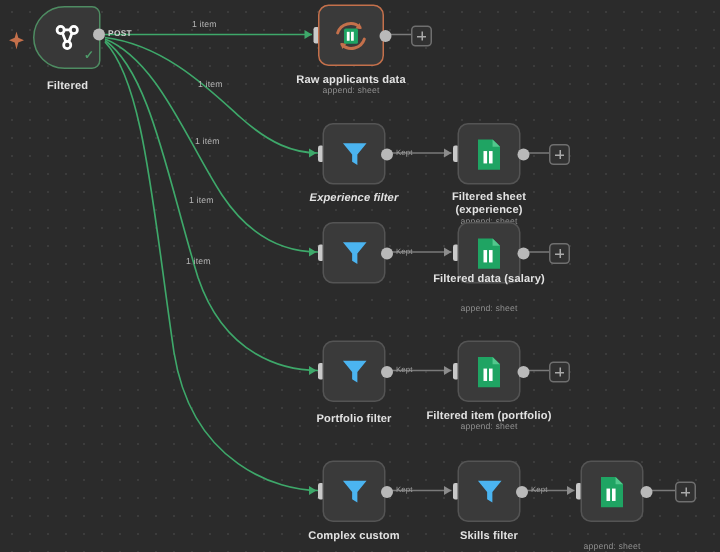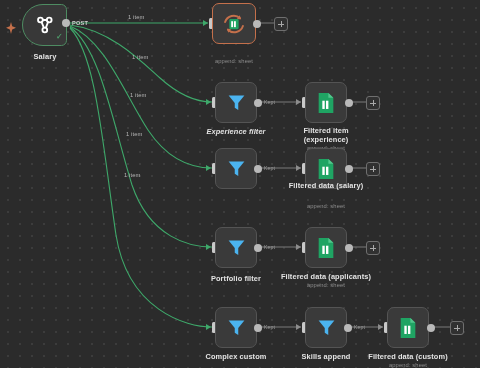--- a/index.html
+++ b/index.html
@@ -150,40 +150,41 @@
         <circle cx="11.8" cy="17.5" r="2.6"></circle>
         <path d="M8.3 8.8 L10.7 14.9"></path>
         <path d="M15.3 8.8 L13 14.9"></path>
         <path d="M9.6 6.5 L14 6.5"></path>
       </g>
     </svg>
   </div>
   <div class="check" style="left:56px;top:33px;">✓</div>
   <div class="port-out trig" style="left:62px;top:19px;"></div>
   <div class="post-tag" style="left:72px;top:20px;">POST</div>
-  <div class="node-label" style="left:4px;top:52px;width:82px;">Salary</div>
+  <div class="node-label" style="left:4px;top:52px;width:82px;">Filtered</div>
 
   <div class="arrow-in green" style="left:203px;top:19.5px;"></div>
   <div class="port-in" style="left:209px;top:17.5px;"></div>
   <div class="node warn" style="left:212px;top:3px;width:44px;height:41px;">
     <svg class="icon" width="26" height="26" viewBox="0 0 28 28">
 
       <g fill="none" stroke="#c4704b" stroke-width="2.1" stroke-linecap="round">
         <path d="M4.4 11.8 A9.8 9.8 0 0 1 20.5 7.8"></path>
         <path d="M23.6 16.2 A9.8 9.8 0 0 1 7.5 20.2"></path>
       </g>
       <path d="M20.2 4.6 L21.6 9.0 L17.2 8.6 Z" fill="#c4704b"></path>
       <path d="M7.8 23.4 L6.4 19.0 L10.8 19.4 Z" fill="#c4704b"></path>
 
       <rect x="9" y="8.6" width="10" height="11" rx="1.2" fill="#1fa463"></rect>
       <rect x="11" y="11" width="2" height="6.4" fill="#ffffff"></rect>
       <rect x="14" y="11" width="2" height="6.4" fill="#ffffff"></rect>
     </svg>
   </div>
   <div class="port-out" style="left:253px;top:19.5px;"></div>
+  <div class="node-label" style="left:193px;top:48px;width:82px;">Raw applicants data</div>
   <div class="node-sub" style="left:193px;top:57px;width:82px;">append: sheet</div>
   <div class="plus-btn" style="left:274px;top:17px;">
       <i></i>
     </div>
 
   <div class="arrow-in green" style="left:206px;top:98.5px;"></div>
   <div class="port-in" style="left:212px;top:96.5px;"></div>
   <div class="node" style="left:215px;top:82px;width:42px;height:41px;">
     <svg class="icon" width="21" height="21" viewBox="0 0 24 24">
       <path d="M3 4 H21 L14 12.6 V20.5 L10 18 V12.6 Z" fill="#4bb4f0"></path>
@@ -197,21 +198,21 @@
   <div class="port-in" style="left:302px;top:96.5px;"></div>
   <div class="node" style="left:305px;top:82px;width:42px;height:41px;">
     <svg class="icon" width="20" height="22" viewBox="0 0 20 24">
       <path d="M2 1 H12.6 L18 6.4 V23 H2 Z" fill="#1fa463"></path>
       <path d="M12.6 1 L18 6.4 H12.6 Z" fill="#53c78d"></path>
       <rect x="6" y="9.5" width="2.6" height="9" fill="#ffffff"></rect>
       <rect x="10" y="9.5" width="2.6" height="9" fill="#ffffff"></rect>
     </svg>
   </div>
   <div class="port-out" style="left:345px;top:98.5px;"></div>
-  <div class="node-label" style="left:288px;top:126px;width:76px;">Filtered item
+  <div class="node-label" style="left:288px;top:126px;width:76px;">Filtered sheet
 (experience)</div>
   <div class="node-sub" style="left:288px;top:144px;width:76px;">append: sheet</div>
   <div class="plus-btn" style="left:366px;top:96px;">
       <i></i>
     </div>
 
   <div class="arrow-in green" style="left:206px;top:164.5px;"></div>
   <div class="port-in" style="left:212px;top:162.5px;"></div>
   <div class="node" style="left:215px;top:148px;width:42px;height:41px;">
     <svg class="icon" width="21" height="21" viewBox="0 0 24 24">
@@ -253,21 +254,21 @@
   <div class="port-in" style="left:302px;top:241.5px;"></div>
   <div class="node" style="left:305px;top:227px;width:42px;height:41px;">
     <svg class="icon" width="20" height="22" viewBox="0 0 20 24">
       <path d="M2 1 H12.6 L18 6.4 V23 H2 Z" fill="#1fa463"></path>
       <path d="M12.6 1 L18 6.4 H12.6 Z" fill="#53c78d"></path>
       <rect x="6" y="9.5" width="2.6" height="9" fill="#ffffff"></rect>
       <rect x="10" y="9.5" width="2.6" height="9" fill="#ffffff"></rect>
     </svg>
   </div>
   <div class="port-out" style="left:345px;top:243.5px;"></div>
-  <div class="node-label" style="left:274px;top:272px;width:104px;">Filtered data (applicants)</div>
+  <div class="node-label" style="left:274px;top:272px;width:104px;">Filtered item (portfolio)</div>
   <div class="node-sub" style="left:274px;top:281px;width:104px;">append: sheet</div>
   <div class="plus-btn" style="left:366px;top:241px;">
       <i></i>
     </div>
 
   <div class="arrow-in green" style="left:206px;top:323.5px;"></div>
   <div class="port-in" style="left:212px;top:321.5px;"></div>
   <div class="node" style="left:215px;top:307px;width:42px;height:41px;">
     <svg class="icon" width="21" height="21" viewBox="0 0 24 24">
       <path d="M3 4 H21 L14 12.6 V20.5 L10 18 V12.6 Z" fill="#4bb4f0"></path>
@@ -279,34 +280,33 @@
 
   <div class="arrow-in" style="left:296px;top:323.5px;"></div>
   <div class="port-in" style="left:302px;top:321.5px;"></div>
   <div class="node" style="left:305px;top:307px;width:42px;height:41px;">
     <svg class="icon" width="21" height="21" viewBox="0 0 24 24">
       <path d="M3 4 H21 L14 12.6 V20.5 L10 18 V12.6 Z" fill="#4bb4f0"></path>
     </svg>
   </div>
   <div class="port-out" style="left:344px;top:323.5px;"></div>
   <div class="wire-label kept" style="left:354px;top:324px;">Kept</div>
-  <div class="node-label" style="left:288px;top:352px;width:76px;">Skills append</div>
+  <div class="node-label" style="left:288px;top:352px;width:76px;">Skills filter</div>
 
   <div class="arrow-in" style="left:378px;top:323.5px;"></div>
   <div class="port-in" style="left:384px;top:321.5px;"></div>
   <div class="node" style="left:387px;top:307px;width:42px;height:41px;">
     <svg class="icon" width="20" height="22" viewBox="0 0 20 24">
       <path d="M2 1 H12.6 L18 6.4 V23 H2 Z" fill="#1fa463"></path>
       <path d="M12.6 1 L18 6.4 H12.6 Z" fill="#53c78d"></path>
       <rect x="6" y="9.5" width="2.6" height="9" fill="#ffffff"></rect>
       <rect x="10" y="9.5" width="2.6" height="9" fill="#ffffff"></rect>
     </svg>
   </div>
   <div class="port-out" style="left:427px;top:323.5px;"></div>
-  <div class="node-label" style="left:358px;top:352px;width:100px;">Filtered data (custom)</div>
   <div class="node-sub" style="left:358px;top:361px;width:100px;">append: sheet</div>
   <div class="plus-btn" style="left:450px;top:321px;">
       <i></i>
     </div>
 
   <div class="wire-label" style="left:128px;top:14px;">1 item</div>
   <div class="wire-label" style="left:132px;top:54px;">1 item</div>
   <div class="wire-label" style="left:130px;top:92px;">1 item</div>
   <div class="wire-label" style="left:126px;top:131px;">1 item</div>
   <div class="wire-label" style="left:124px;top:172px;">1 item</div>

